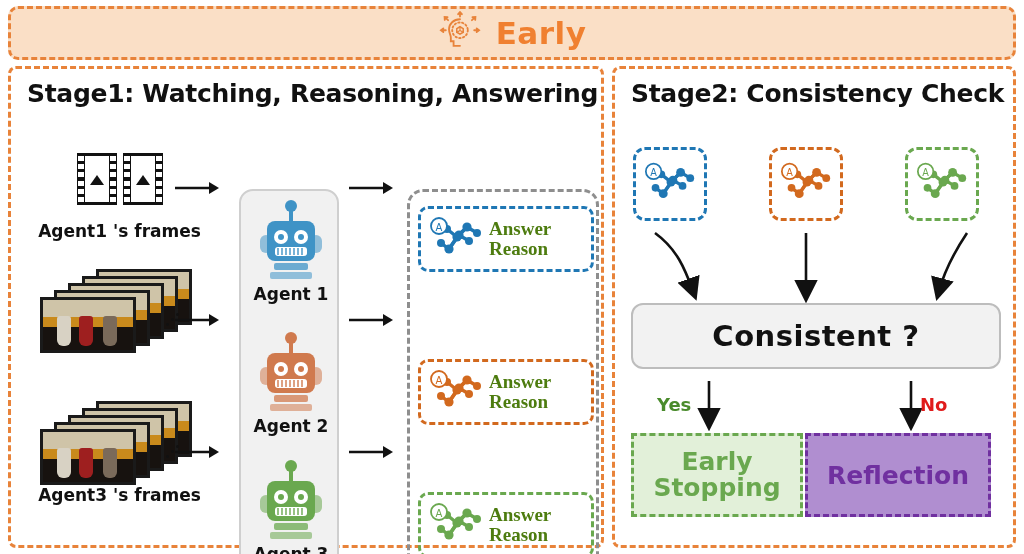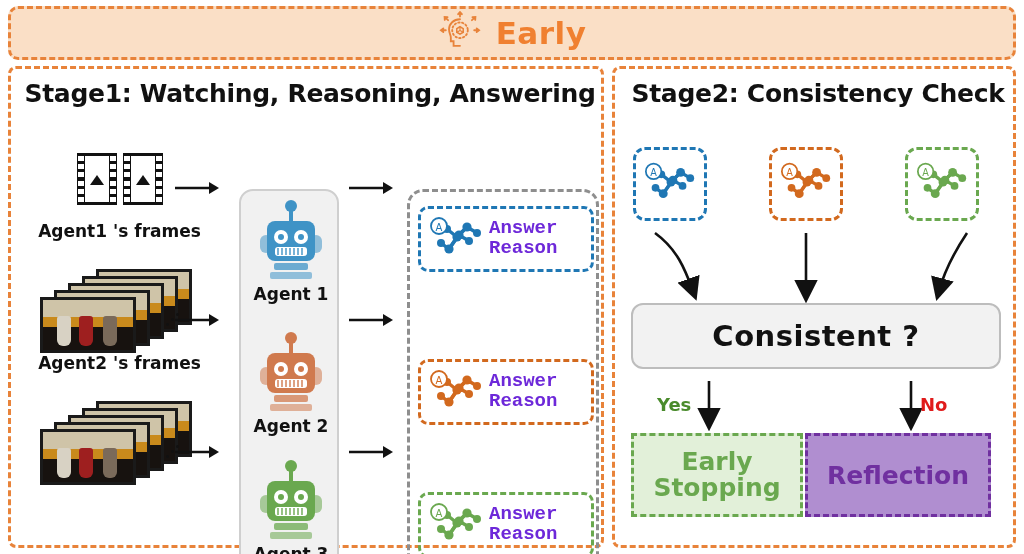--- a/index.html
+++ b/index.html
@@ -32,22 +32,22 @@
   
   .stage {
     position: absolute;
     border: 3px dashed #e8833a;
     border-radius: 8px;
     background: #ffffff;
   }
   .stage1 { left: 8px;  top: 66px; width: 596px; height: 482px; }
   .stage2 { left: 612px; top: 66px; width: 404px; height: 482px; }
   .stage-title {
-    position: absolute; left: 8px; right: 0; top: 10px;
-    text-align: center;
+    position: absolute; left: 16px; right: 0; top: 10px;
+    text-align: left;
     font-size: 26px; font-weight: bold; color: #111;
     font-family: "DejaVu Sans", "Liberation Sans", sans-serif;
     white-space: nowrap;
   }
   .stage1 .stage-title { font-size: 25px; letter-spacing: -0.3px; }
   .stage2 .stage-title { font-size: 25px; letter-spacing: -0.3px; }
 
   
   .col-frames { position: absolute; left: 6px; top: 62px; width: 205px; height: 410px; }
   .frame-row  { position: absolute; left: 0; width: 205px; height: 120px; }
@@ -110,22 +110,22 @@
     border: 3px dashed #8e8e8e; border-radius: 16px;
   }
   .ans-box {
     position: absolute; left: 8px; width: 176px; height: 66px;
     border: 3px dashed #1f77b4; border-radius: 10px;
     display: flex; align-items: center; gap: 4px; padding-left: 6px;
   }
   .ans-box.b1 { top: 14px;  border-color:#1f77b4; }
   .ans-box.b2 { top: 167px; border-color:#d2691e; }
   .ans-box.b3 { top: 300px; border-color:#6aa84f; }
-  .ans-text { font-size: 19px; font-weight: bold; color:#6d28d9; line-height:1.05; text-align:left;
-     font-family: Liberation Mono, monospace; }
+  .ans-text { font-size: 19px; font-weight: bold; color:#4d7c0f; line-height:1.05; text-align:left;
+     font-family: Liberation Serif, serif; }
   .graph-ico { width: 58px; height: 52px; flex: 0 0 58px; }
 
   
   .s2-card { position:absolute; width:74px; height:74px; border:3px dashed #1f77b4; border-radius:12px;
     display:flex; align-items:center; justify-content:center; }
   .s2-card.c1 { left: 18px;  top: 78px; border-color:#1f77b4; }
   .s2-card.c2 { left: 154px; top: 78px; border-color:#d2691e; }
   .s2-card.c3 { left: 290px; top: 78px; border-color:#6aa84f; }
   .s2-card svg { width: 56px; height: 52px; }
 
@@ -273,21 +273,20 @@
                 <div class="sock" style="left:36px"></div>
                 <div class="sock s3" style="left:60px"></div>
               </div>
             <div class="dots-stack">
                 <i style="left:0;top:10px"></i>
                 <i style="left:5px;top:5px"></i>
                 <i style="left:10px;top:0"></i>
               </div>
           </div>
         </div>
-        <div class="frame-caption">Agent2 's frames</div>
       </div>
 
       <div class="frame-row r3">
         <div class="frame-art">
           <div class="stack">
             <div class="thumb" style="left:56px; top:0px;">
                 <div class="sky"></div>
                 <div class="band"></div>
                 <div class="floor"></div>
                 <div class="sock" style="left:18px"></div>
@@ -322,20 +321,21 @@
                 <div class="sock" style="left:36px"></div>
                 <div class="sock s3" style="left:60px"></div>
               </div>
             <div class="dots-stack">
                 <i style="left:0;top:10px"></i>
                 <i style="left:5px;top:5px"></i>
                 <i style="left:10px;top:0"></i>
               </div>
           </div>
         </div>
+        <div class="frame-caption">Agent3 's frames</div>
       </div>
     </div>
 
     <div class="arrow-h" style="left:162px; top:110px;">
       <svg width="52" height="18" viewBox="0 0 52 18">
           <g stroke="#111" stroke-width="2.4" fill="none">
             <line x1="2" y1="9" x2="42" y2="9"></line>
             <path d="M36 3 L46 9 L36 15" fill="#111" stroke="none"></path>
           </g>
         </svg>

